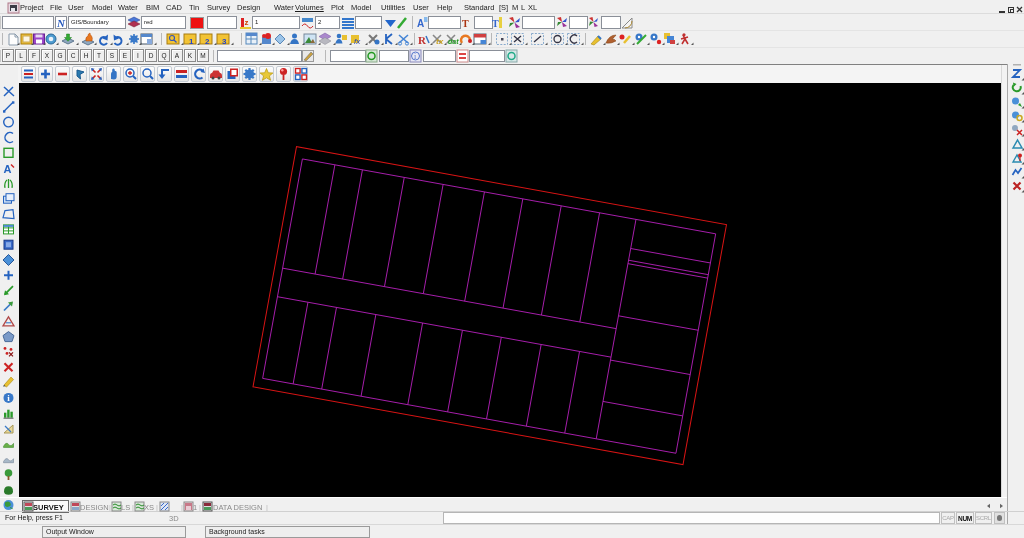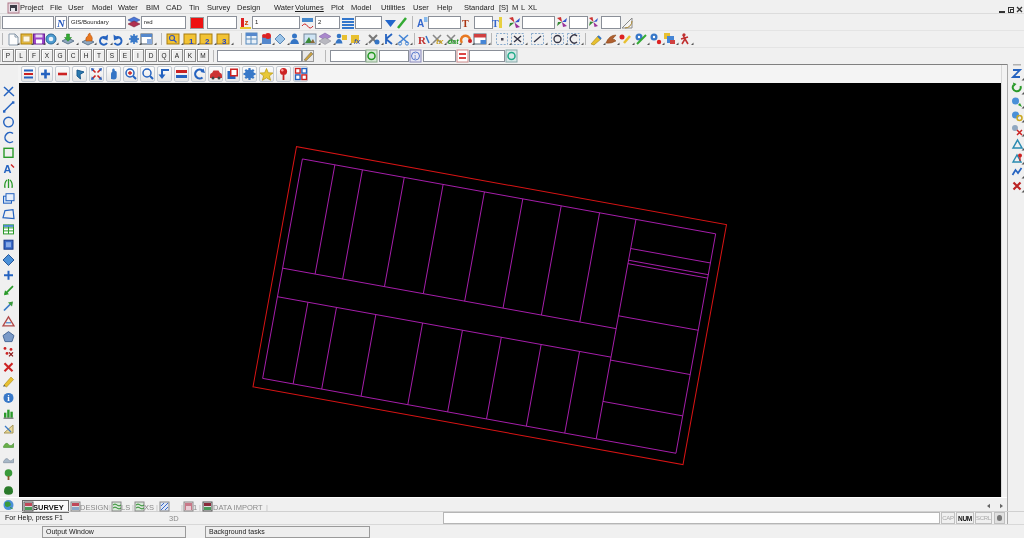--- a/index.html
+++ b/index.html
@@ -133,21 +133,21 @@
   <div class="tabtx" style="left:80px;">DESIGN</div>
   <div class="tabtx" style="left:109px;color:#bbb;">|</div>
   <div class="tabtx" style="left:121px;">LS</div>
   <div class="tabtx" style="left:132px;color:#bbb;">|</div>
   <div class="tabtx" style="left:144px;">XS</div>
   <div class="tabtx" style="left:156px;color:#bbb;">|</div>
   <div class="tabtx" style="left:169px;margin-top:11px;">3D</div>
   <div class="tabtx" style="left:181px;color:#bbb;">|</div>
   <div class="tabtx" style="left:193px;">1</div>
   <div class="tabtx" style="left:199px;color:#bbb;">|</div>
-  <div class="tabtx" style="left:213px;">DATA IMPORT</div>
+  <div class="tabtx" style="left:213px;">DATA DESIGN</div>
   <div class="tabtx" style="left:266px;color:#bbb;">|</div>
 
   <div class="hline" style="top:511px;background:#d0d0d0;"></div>
   <div class="ab sm7" style="left:5px;top:514px;color:#111;">For Help, press F1</div>
   <div class="fld" style="left:443px;top:512px;width:497px;height:12px;border-color:#b5b5b5;background:#fdfdfd;"></div>
   <div class="ab" style="left:941px;top:512px;width:14px;height:12px;border:1px solid #c0c0c0;box-sizing:border-box;font-size:6px;letter-spacing:-0.3px;color:#a8a8a8;text-align:center;line-height:11px;">CAP</div>
   <div class="ab" style="left:956px;top:512px;width:18px;height:12px;border:1px solid #c0c0c0;box-sizing:border-box;font-size:6.5px;letter-spacing:-0.3px;color:#111;font-weight:bold;text-align:center;line-height:11px;">NUM</div>
   <div class="ab" style="left:975px;top:512px;width:17px;height:12px;border:1px solid #c0c0c0;box-sizing:border-box;font-size:6px;letter-spacing:-0.3px;color:#a8a8a8;text-align:center;line-height:11px;">SCRL</div>
   <div class="ab" style="left:994px;top:512px;width:11px;height:12px;border:1px solid #c0c0c0;background:#e0e0e0;box-sizing:border-box;"></div>
     <div class="ab" style="left:997px;top:515px;width:5px;height:6px;border-radius:3px;background:#777;"></div>

